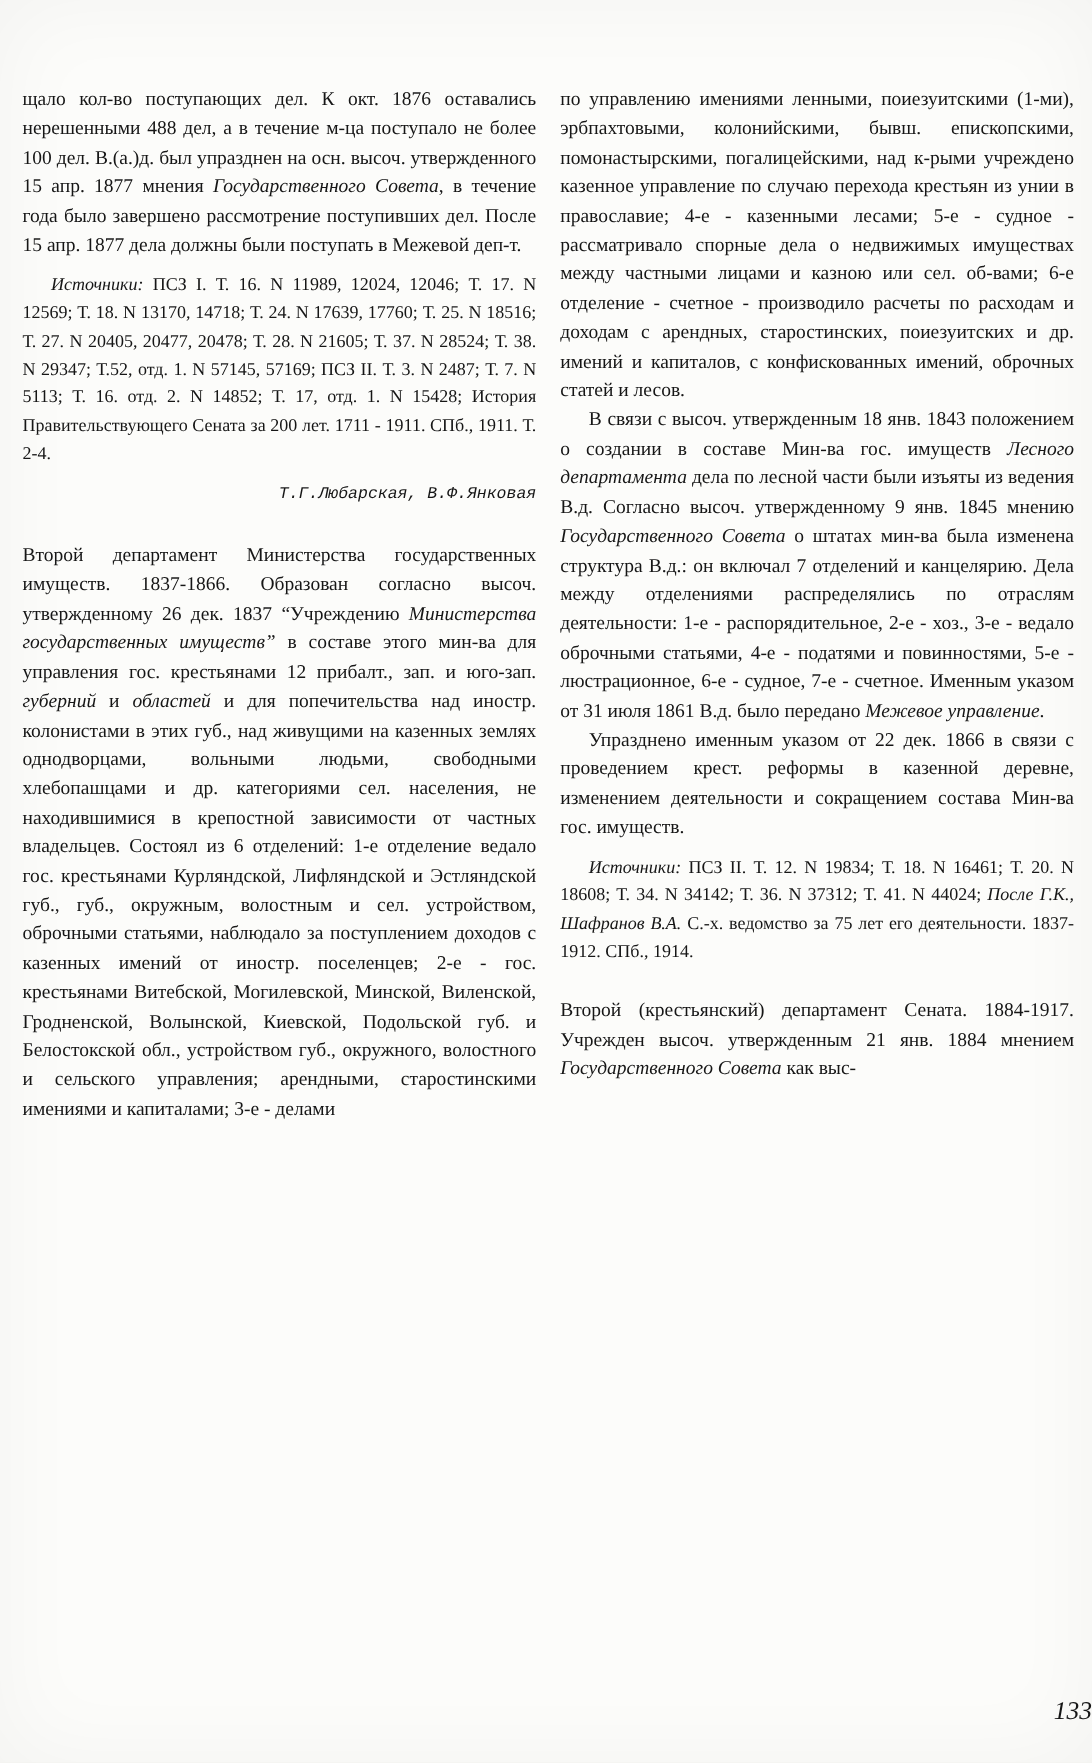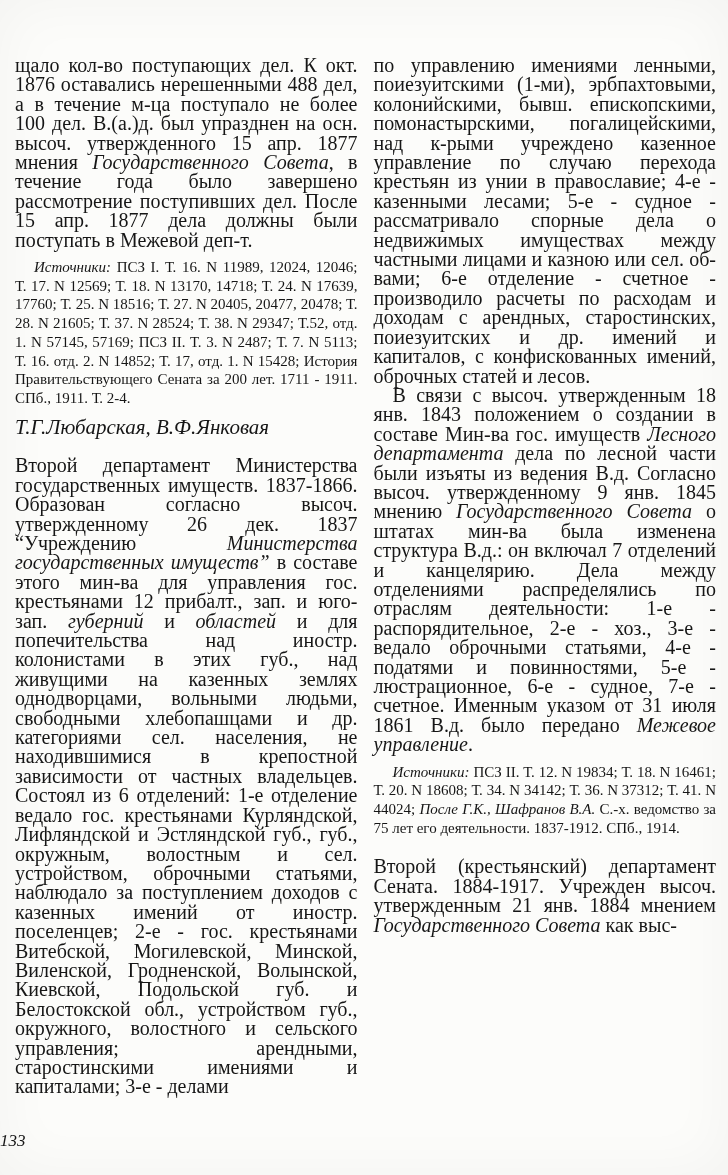--- a/index.html
+++ b/index.html
@@ -13,47 +13,49 @@
     width: 728px; height: 1175px;
     background: #fcfcfa;
     box-shadow: inset 0 0 60px rgba(0,0,0,0.04);
     padding: 56px 12px 0 15px;
     font-family: "Liberation Serif", serif;
     color: #161616;
   }
   .columns { display: flex; gap: 16px; }
   .col { width: 343px; }
   .para {
-    font-size: 20px;
+    font-size: 13px;
     line-height: 19.4px;
     text-align: justify;
     hyphens: auto;
     -webkit-hyphens: auto;
   }
   .indent { text-indent: 19px; }
   .sources {
-    font-size: 15px;
+    font-size: 12px;
     line-height: 18.7px;
     margin-top: 8px;
     text-indent: 19px;
   }
   .signature {
-    font-size: 21px;
+    font-size: 11px;
     line-height: 18.7px;
+    text-align: right;
     font-style: italic;
     margin-top: 10px;
+    font-family: Liberation Mono, monospace;
   }
   .entry { margin-top: 20px; }
   .i { font-style: italic; }
   .b { font-weight: normal; }
   .footer {
     position: absolute;
     left: 0; bottom: 24px;
     width: 728px;
-    text-align: left;
+    text-align: right;
   }
   .pagenum {
     font-family: "Liberation Serif", serif;
     font-style: italic;
     font-size: 17px;
     color: #161616;
   }
 </style>
 </head>
 <body>
@@ -69,20 +71,21 @@
       <p class="signature">Т.Г.Любарская, В.Ф.Янковая</p>
 
       <p class="para entry"><span class="b">Второй департамент Министерства государственных имуществ</span><span>. 1837-1866. </span><span>Образован согласно высоч. утвержденному 26 дек. 1837 “Учреждению </span><span class="i">Министерства государственных имуществ”</span><span> в составе этого мин-ва для управления гос. крестьянами 12 прибалт., зап. и юго-зап. </span><span class="i">губерний</span><span> и </span><span class="i">областей</span><span> и для попечительства над иностр. колонистами в этих губ., над живущими на казенных землях однодворцами, вольными людьми, свободными хлебопашцами и др. категориями сел. населения, не находившимися в крепостной зависимости от частных владельцев. Состоял из 6 отделений: 1-е отделение ведало гос. крестьянами Курляндской, Лифляндской и Эстляндской губ., губ., окружным, волостным и сел. устройством, оброчными статьями, наблюдало за поступлением доходов с казенных имений от иностр. поселенцев; 2-е - гос. крестьянами Витебской, Могилевской, Минской, Виленской, Гродненской, Волынской, Киевской, Подольской губ. и Белостокской обл., устройством губ., окружного, волостного и сельского управления; арендными, старостинскими имениями и капиталами; 3-е - делами</span></p>
     </div>
 
     <div class="col">
       <p class="para"><span>по управлению имениями ленными, поиезуитскими (1-ми), эрбпахтовыми, колонийскими, бывш. епископскими, помонастырскими, погалицейскими, над к-рыми учреждено казенное управление по случаю перехода крестьян из унии в православие; 4-е - казенными лесами; 5-е - судное - рассматривало спорные дела о недвижимых имуществах между частными лицами и казною или сел. об-вами; 6-е отделение - счетное - производило расчеты по расходам и доходам с арендных, старостинских, поиезуитских и др. имений и капиталов, с конфискованных имений, оброчных статей и лесов.</span></p>
 
       <p class="para indent"><span>В связи с высоч. утвержденным 18 янв. 1843 положением о создании в составе Мин-ва гос. имуществ </span><span class="i">Лесного департамента</span><span> дела по лесной части были изъяты из ведения В.д. Согласно высоч. утвержденному 9 янв. 1845 мнению </span><span class="i">Государственного Совета</span><span> о штатах мин-ва была изменена структура В.д.: он включал 7 отделений и канцелярию. Дела между отделениями распределялись по отраслям деятельности: 1-е - распорядительное, 2-е - хоз., 3-е - ведало оброчными статьями, 4-е - податями и повинностями, 5-е - люстрационное, 6-е - судное, 7-е - счетное. Именным указом от 31 июля 1861 В.д. было передано </span><span class="i">Межевое управление</span><span>.</span></p>
 
+      <p class="para indent"><span>Упразднено именным указом от 22 дек. 1866 в связи с проведением крест. реформы в казенной деревне, изменением деятельности и сокращением состава Мин-ва гос. имуществ.</span></p>
 
       <p class="para sources"><span class="i">Источники:</span><span> ПСЗ II. Т. 12. N 19834; Т. 18. N 16461; Т. 20. N 18608; Т. 34. N 34142; Т. 36. N 37312; Т. 41. N 44024; </span><span class="i">После Г.К., Шафранов В.А.</span><span> С.-х. ведомство за 75 лет его деятельности. 1837-1912. СПб., 1914.</span></p>
 
 
       <p class="para entry"><span class="b">Второй (крестьянский) департамент Сената</span><span>. 1884-1917. </span><span>Учрежден высоч. утвержденным 21 янв. 1884 мнением </span><span class="i">Государственного Совета</span><span> как выс-</span></p>
     </div>
 
   </div>
 
   <div class="footer">

